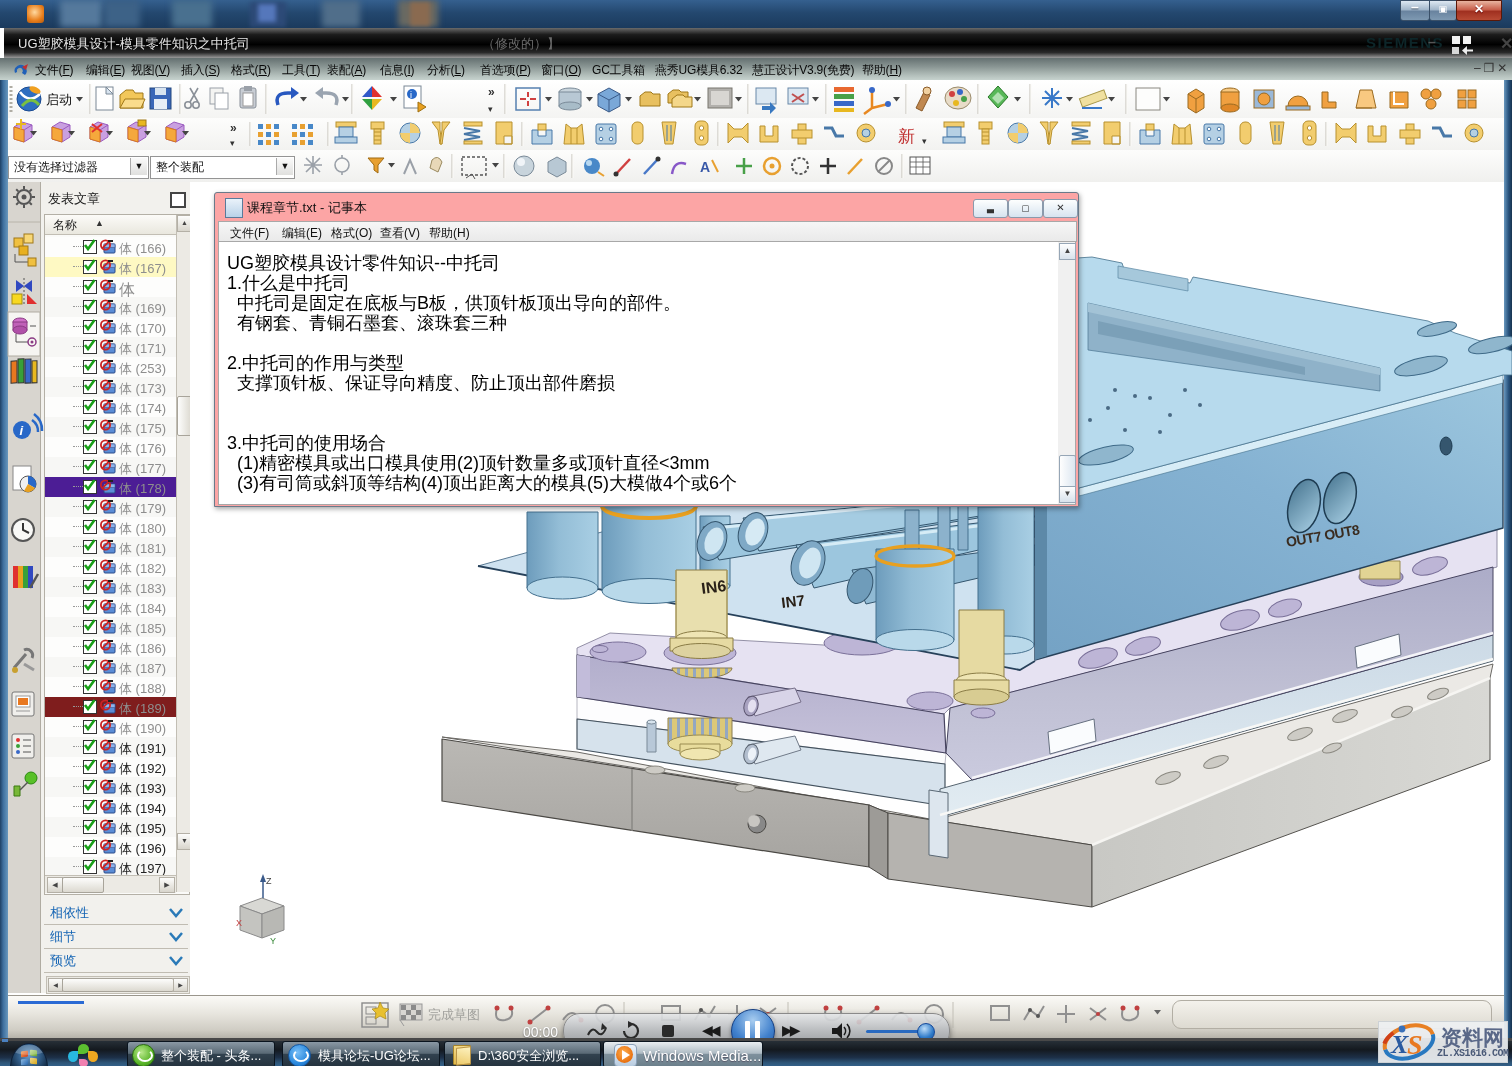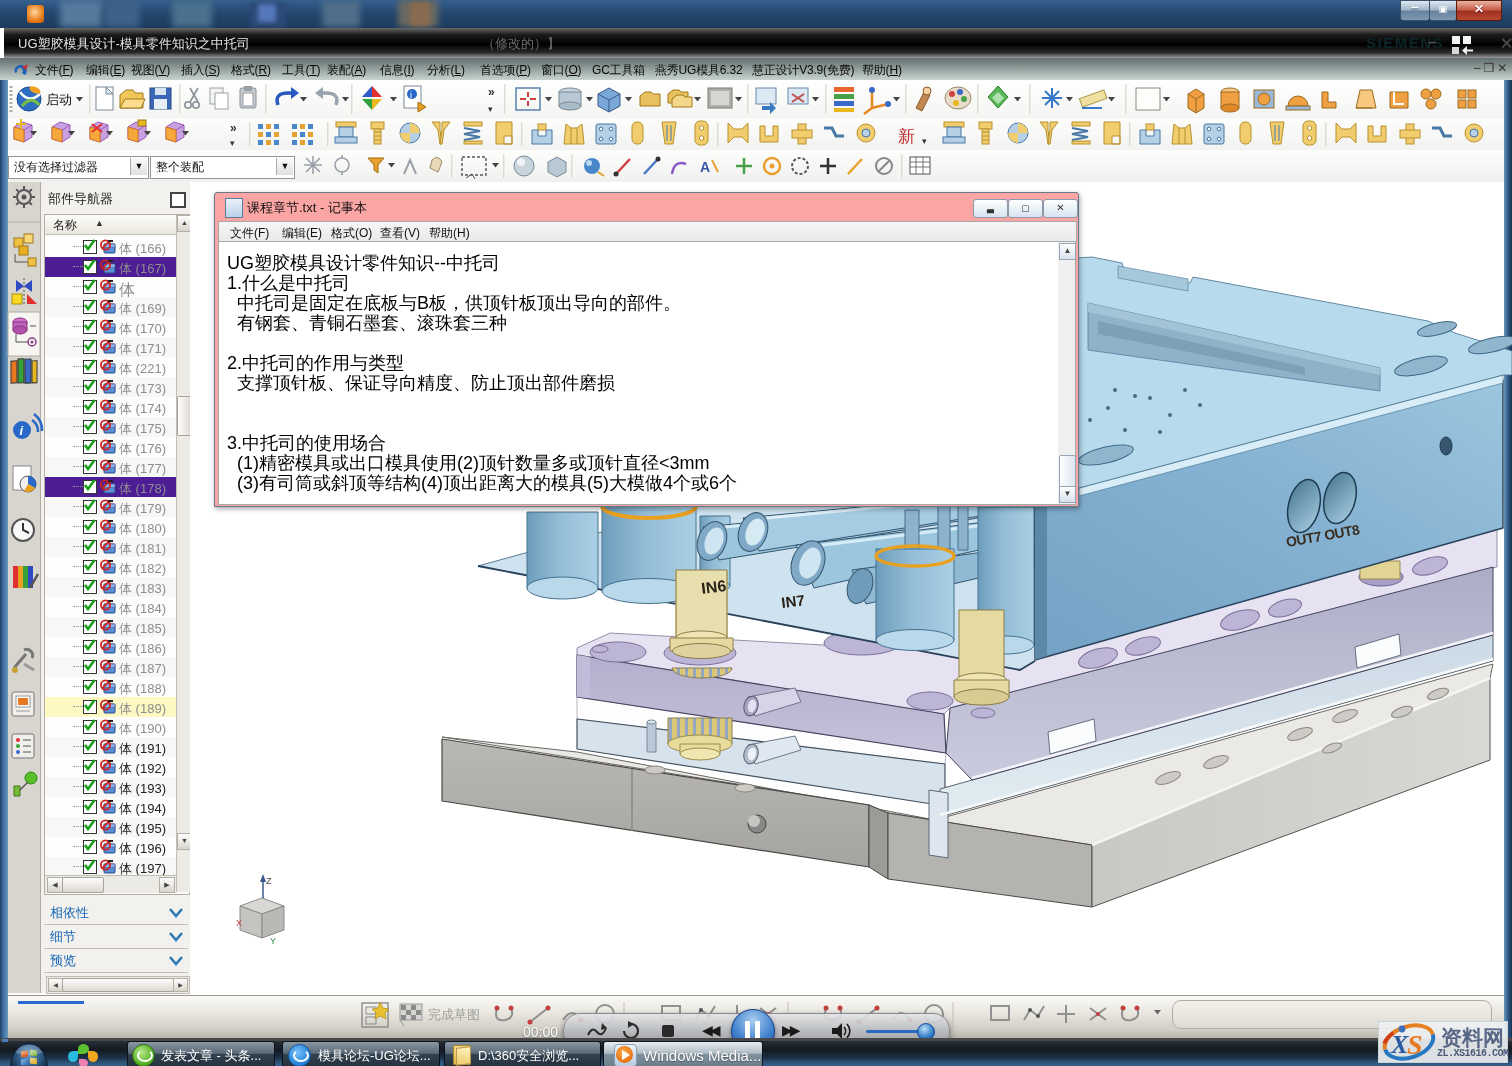--- a/index.html
+++ b/index.html
@@ -66,21 +66,21 @@
 <div class="abs" id="row3" style="left:0;top:150px;width:1512px;height:32px;background:linear-gradient(180deg,#fdfdfc,#f0f0ee);border-bottom:1px solid #c8c8c4"></div>
 
 <div class="abs" style="left:8px;top:156px;width:134px;height:21px;background:#fff;border:1px solid #949494;font-size:12px;color:#111;line-height:20px;padding-left:5px">没有选择过滤器<span class="abs" style="right:1px;top:1px;width:16px;height:17px;background:linear-gradient(180deg,#fafafa,#e0e0de);border-left:1px solid #aaa;text-align:center;font-size:9px;line-height:17px">▼</span></div>
 <div class="abs" style="left:150px;top:156px;width:138px;height:21px;background:#fff;border:1px solid #949494;font-size:12px;color:#111;line-height:20px;padding-left:5px">整个装配<span class="abs" style="right:1px;top:1px;width:16px;height:17px;background:linear-gradient(180deg,#fafafa,#e0e0de);border-left:1px solid #aaa;text-align:center;font-size:9px;line-height:17px">▼</span></div>
 
 <div class="abs" id="leftborder" style="left:0;top:80px;width:8px;height:958px;background:linear-gradient(90deg,#1e4064,#3e6f9e 40%,#6897bd)"></div>
 <div class="abs" id="rightborder" style="left:1504px;top:80px;width:8px;height:958px;background:linear-gradient(90deg,#6897bd,#2a5580 55%,#16324e)"></div>
 <div class="abs" id="sidebar" style="left:8px;top:182px;width:32px;height:811px;background:#d8d5cf;border-right:1px solid #b0aca2"></div>
 <div class="abs" id="panel" style="left:41px;top:182px;width:149px;height:811px;background:#f2f1ed;border-right:1px solid #9a968c"></div>
 
-<div class="abs txt" style="left:48px;top:190px;font-size:13px;color:#222">部件导航器</div>
+<div class="abs txt" style="left:48px;top:190px;font-size:13px;color:#222">发表文章</div>
 <div class="abs" style="left:170px;top:192px;width:12px;height:12px;border:2px solid #444;background:#fff"></div>
 
 <div class="abs" id="tree" style="left:44px;top:214px;width:144px;height:679px;background:#fafaf8;border:1px solid #b4b0a6">
   <div class="abs" style="left:0;top:0;width:131px;height:19px;background:linear-gradient(180deg,#fcfbf8,#e9e7de);border-bottom:1px solid #c2beb4;font-size:12px;color:#222">
       <span class="abs" style="left:8px;top:2px">名称</span>
       <span class="abs" style="left:50px;top:3px;font-size:9px;color:#333">▲</span>
     </div>
   <div id="rows">
       <div style="position:absolute;left:0;top:22px;width:131px;height:20px;border-bottom:1px solid #eceae6;background:#fdfdfc">
         <span style="position:absolute;left:28px;top:9px;width:10px;border-top:1px dotted #999"></span>
@@ -90,21 +90,21 @@
         </svg>
         <svg width="17" height="16" style="position:absolute;left:54px;top:2px">
           <rect x="5" y="5" width="11" height="9" rx="1" fill="#5b8dd6" stroke="#2a4a8a"></rect>
           <rect x="5" y="5" width="11" height="3.5" fill="#90b4ea" stroke="#2a4a8a" stroke-width=".5"></rect>
           <circle cx="6.5" cy="6" r="4.6" fill="none" stroke="#cc2222" stroke-width="1.8"></circle>
           <line x1="3.4" y1="9.1" x2="9.6" y2="2.9" stroke="#cc2222" stroke-width="1.8"></line>
           <rect x="9" y="1" width="5" height="2" fill="#222"></rect>
         </svg>
         <span style="position:absolute;left:74px;top:3px;font-size:13px;color:#8e8e8e">体 (166)</span>
       </div>
-      <div style="position:absolute;left:0;top:42px;width:131px;height:20px;border-bottom:5px solid #a16207;background:#4c1d95">
+      <div style="position:absolute;left:0;top:42px;width:131px;height:20px;border-bottom:5px solid #a16207;background:#fef9c3">
         <span style="position:absolute;left:28px;top:9px;width:10px;border-top:1px dotted #999"></span>
         <div style="position:absolute;left:38px;top:3px;width:12px;height:12px;background:#fff;border:1.5px solid #333"></div>
         <svg width="13" height="12" style="position:absolute;left:38px;top:2px" viewBox="0 0 13 12">
           <path d="M2 6 L5 10 L11.5 1" fill="none" stroke="#18a018" stroke-width="2.6"></path>
         </svg>
         <svg width="17" height="16" style="position:absolute;left:54px;top:2px">
           <rect x="5" y="5" width="11" height="9" rx="1" fill="#5b8dd6" stroke="#2a4a8a"></rect>
           <rect x="5" y="5" width="11" height="3.5" fill="#90b4ea" stroke="#2a4a8a" stroke-width=".5"></rect>
           <circle cx="6.5" cy="6" r="4.6" fill="none" stroke="#cc2222" stroke-width="1.8"></circle>
           <line x1="3.4" y1="9.1" x2="9.6" y2="2.9" stroke="#cc2222" stroke-width="1.8"></line>
@@ -178,21 +178,21 @@
         <svg width="13" height="12" style="position:absolute;left:38px;top:2px" viewBox="0 0 13 12">
           <path d="M2 6 L5 10 L11.5 1" fill="none" stroke="#18a018" stroke-width="2.6"></path>
         </svg>
         <svg width="17" height="16" style="position:absolute;left:54px;top:2px">
           <rect x="5" y="5" width="11" height="9" rx="1" fill="#5b8dd6" stroke="#2a4a8a"></rect>
           <rect x="5" y="5" width="11" height="3.5" fill="#90b4ea" stroke="#2a4a8a" stroke-width=".5"></rect>
           <circle cx="6.5" cy="6" r="4.6" fill="none" stroke="#cc2222" stroke-width="1.8"></circle>
           <line x1="3.4" y1="9.1" x2="9.6" y2="2.9" stroke="#cc2222" stroke-width="1.8"></line>
           <rect x="9" y="1" width="5" height="2" fill="#222"></rect>
         </svg>
-        <span style="position:absolute;left:74px;top:3px;font-size:13px;color:#8e8e8e">体 (221)</span>
+        <span style="position:absolute;left:74px;top:3px;font-size:13px;color:#8e8e8e">体 (253)</span>
       </div>
       <div style="position:absolute;left:0;top:162px;width:131px;height:20px;border-bottom:1px solid #eceae6;background:#f7f7f5">
         <span style="position:absolute;left:28px;top:9px;width:10px;border-top:1px dotted #999"></span>
         <div style="position:absolute;left:38px;top:3px;width:12px;height:12px;background:#fff;border:1.5px solid #333"></div>
         <svg width="13" height="12" style="position:absolute;left:38px;top:2px" viewBox="0 0 13 12">
           <path d="M2 6 L5 10 L11.5 1" fill="none" stroke="#18a018" stroke-width="2.6"></path>
         </svg>
         <svg width="17" height="16" style="position:absolute;left:54px;top:2px">
           <rect x="5" y="5" width="11" height="9" rx="1" fill="#5b8dd6" stroke="#2a4a8a"></rect>
           <rect x="5" y="5" width="11" height="3.5" fill="#90b4ea" stroke="#2a4a8a" stroke-width=".5"></rect>
@@ -420,21 +420,21 @@
         </svg>
         <svg width="17" height="16" style="position:absolute;left:54px;top:2px">
           <rect x="5" y="5" width="11" height="9" rx="1" fill="#5b8dd6" stroke="#2a4a8a"></rect>
           <rect x="5" y="5" width="11" height="3.5" fill="#90b4ea" stroke="#2a4a8a" stroke-width=".5"></rect>
           <circle cx="6.5" cy="6" r="4.6" fill="none" stroke="#cc2222" stroke-width="1.8"></circle>
           <line x1="3.4" y1="9.1" x2="9.6" y2="2.9" stroke="#cc2222" stroke-width="1.8"></line>
           <rect x="9" y="1" width="5" height="2" fill="#222"></rect>
         </svg>
         <span style="position:absolute;left:74px;top:3px;font-size:13px;color:#8e8e8e">体 (188)</span>
       </div>
-      <div style="position:absolute;left:0;top:482px;width:131px;height:20px;border-bottom:1px solid #eceae6;background:#fef9c3">
+      <div style="position:absolute;left:0;top:482px;width:131px;height:20px;border-bottom:1px solid #eceae6;background:#7f1d1d">
         <span style="position:absolute;left:28px;top:9px;width:10px;border-top:1px dotted #999"></span>
         <div style="position:absolute;left:38px;top:3px;width:12px;height:12px;background:#fff;border:1.5px solid #333"></div>
         <svg width="13" height="12" style="position:absolute;left:38px;top:2px" viewBox="0 0 13 12">
           <path d="M2 6 L5 10 L11.5 1" fill="none" stroke="#18a018" stroke-width="2.6"></path>
         </svg>
         <svg width="17" height="16" style="position:absolute;left:54px;top:2px">
           <rect x="5" y="5" width="11" height="9" rx="1" fill="#5b8dd6" stroke="#2a4a8a"></rect>
           <rect x="5" y="5" width="11" height="3.5" fill="#90b4ea" stroke="#2a4a8a" stroke-width=".5"></rect>
           <circle cx="6.5" cy="6" r="4.6" fill="none" stroke="#cc2222" stroke-width="1.8"></circle>
           <line x1="3.4" y1="9.1" x2="9.6" y2="2.9" stroke="#cc2222" stroke-width="1.8"></line>
@@ -1369,21 +1369,21 @@
     <div class="abs" style="left:10px;top:0px;width:11px;height:10px;background:#5cc030;border-radius:50% 50% 50% 0"></div>
     <div class="abs" style="left:0px;top:7px;width:10px;height:11px;background:#28b8e0;border-radius:50% 0 50% 50%"></div>
     <div class="abs" style="left:20px;top:7px;width:10px;height:11px;background:#f0a820;border-radius:0 50% 50% 50%"></div>
     <div class="abs" style="left:11px;top:15px;width:9px;height:8px;background:#f080b0;border-radius:0 50% 50% 50%"></div>
   </div>
 </div>
 
 <div class="abs" style="left:127px;top:1041px;width:146px;height:25px;border-radius:3px;border:1px solid #0a141e;background:linear-gradient(180deg,#8a98a4 0%,#5a6a76 45%,#31414e 50%,#24323e 100%);overflow:hidden">
   <div class="abs" style="left:4px;top:2px;width:21px;height:21px;border-radius:50%;background:radial-gradient(circle at 40% 35%,#b8e88a,#58b428 60%,#3a8818);border:1px solid #2a6a10"></div>
   <div class="abs" style="left:9px;top:7px;width:12px;height:9px;border:2px solid #fff;border-radius:50%;border-top-color:transparent"></div>
-  <span class="abs txt" style="left:33px;top:5px;color:#fff;font-size:13px">发表文章 - 头条...</span>
+  <span class="abs txt" style="left:33px;top:5px;color:#fff;font-size:13px">整个装配 - 头条...</span>
 </div>
 <div class="abs" style="left:282px;top:1041px;width:156px;height:25px;border-radius:3px;border:1px solid #0a141e;background:linear-gradient(180deg,#8a98a4 0%,#5a6a76 45%,#31414e 50%,#24323e 100%);overflow:hidden">
   <div class="abs" style="left:5px;top:2px;width:21px;height:21px;border-radius:50%;background:radial-gradient(circle at 40% 35%,#7ac0f8,#2a88dc 60%,#1a68b8);border:1px solid #1456a0"></div>
   <div class="abs" style="left:10px;top:7px;width:12px;height:9px;border:2px solid #fff;border-radius:50%;border-top-color:transparent"></div>
   <span class="abs txt" style="left:35px;top:5px;color:#fff;font-size:13px">模具论坛-UG论坛...</span>
 </div>
 <div class="abs" style="left:444px;top:1041px;width:155px;height:25px;border-radius:3px;border:1px solid #0a141e;background:linear-gradient(180deg,#8a98a4 0%,#5a6a76 45%,#31414e 50%,#24323e 100%);overflow:hidden">
   <div class="abs" style="left:8px;top:3px;width:16px;height:18px;background:linear-gradient(180deg,#f5dc8a,#e0b84a);border:1px solid #a8842a;border-radius:1px"></div>
   <div class="abs" style="left:11px;top:5px;width:13px;height:16px;background:linear-gradient(200deg,#fdf2c0,#ecca6a);border:1px solid #b8944a;border-radius:1px;transform:skewY(-6deg)"></div>
   <span class="abs txt" style="left:33px;top:5px;color:#fff;font-size:13px">D:\360安全浏览...</span>

